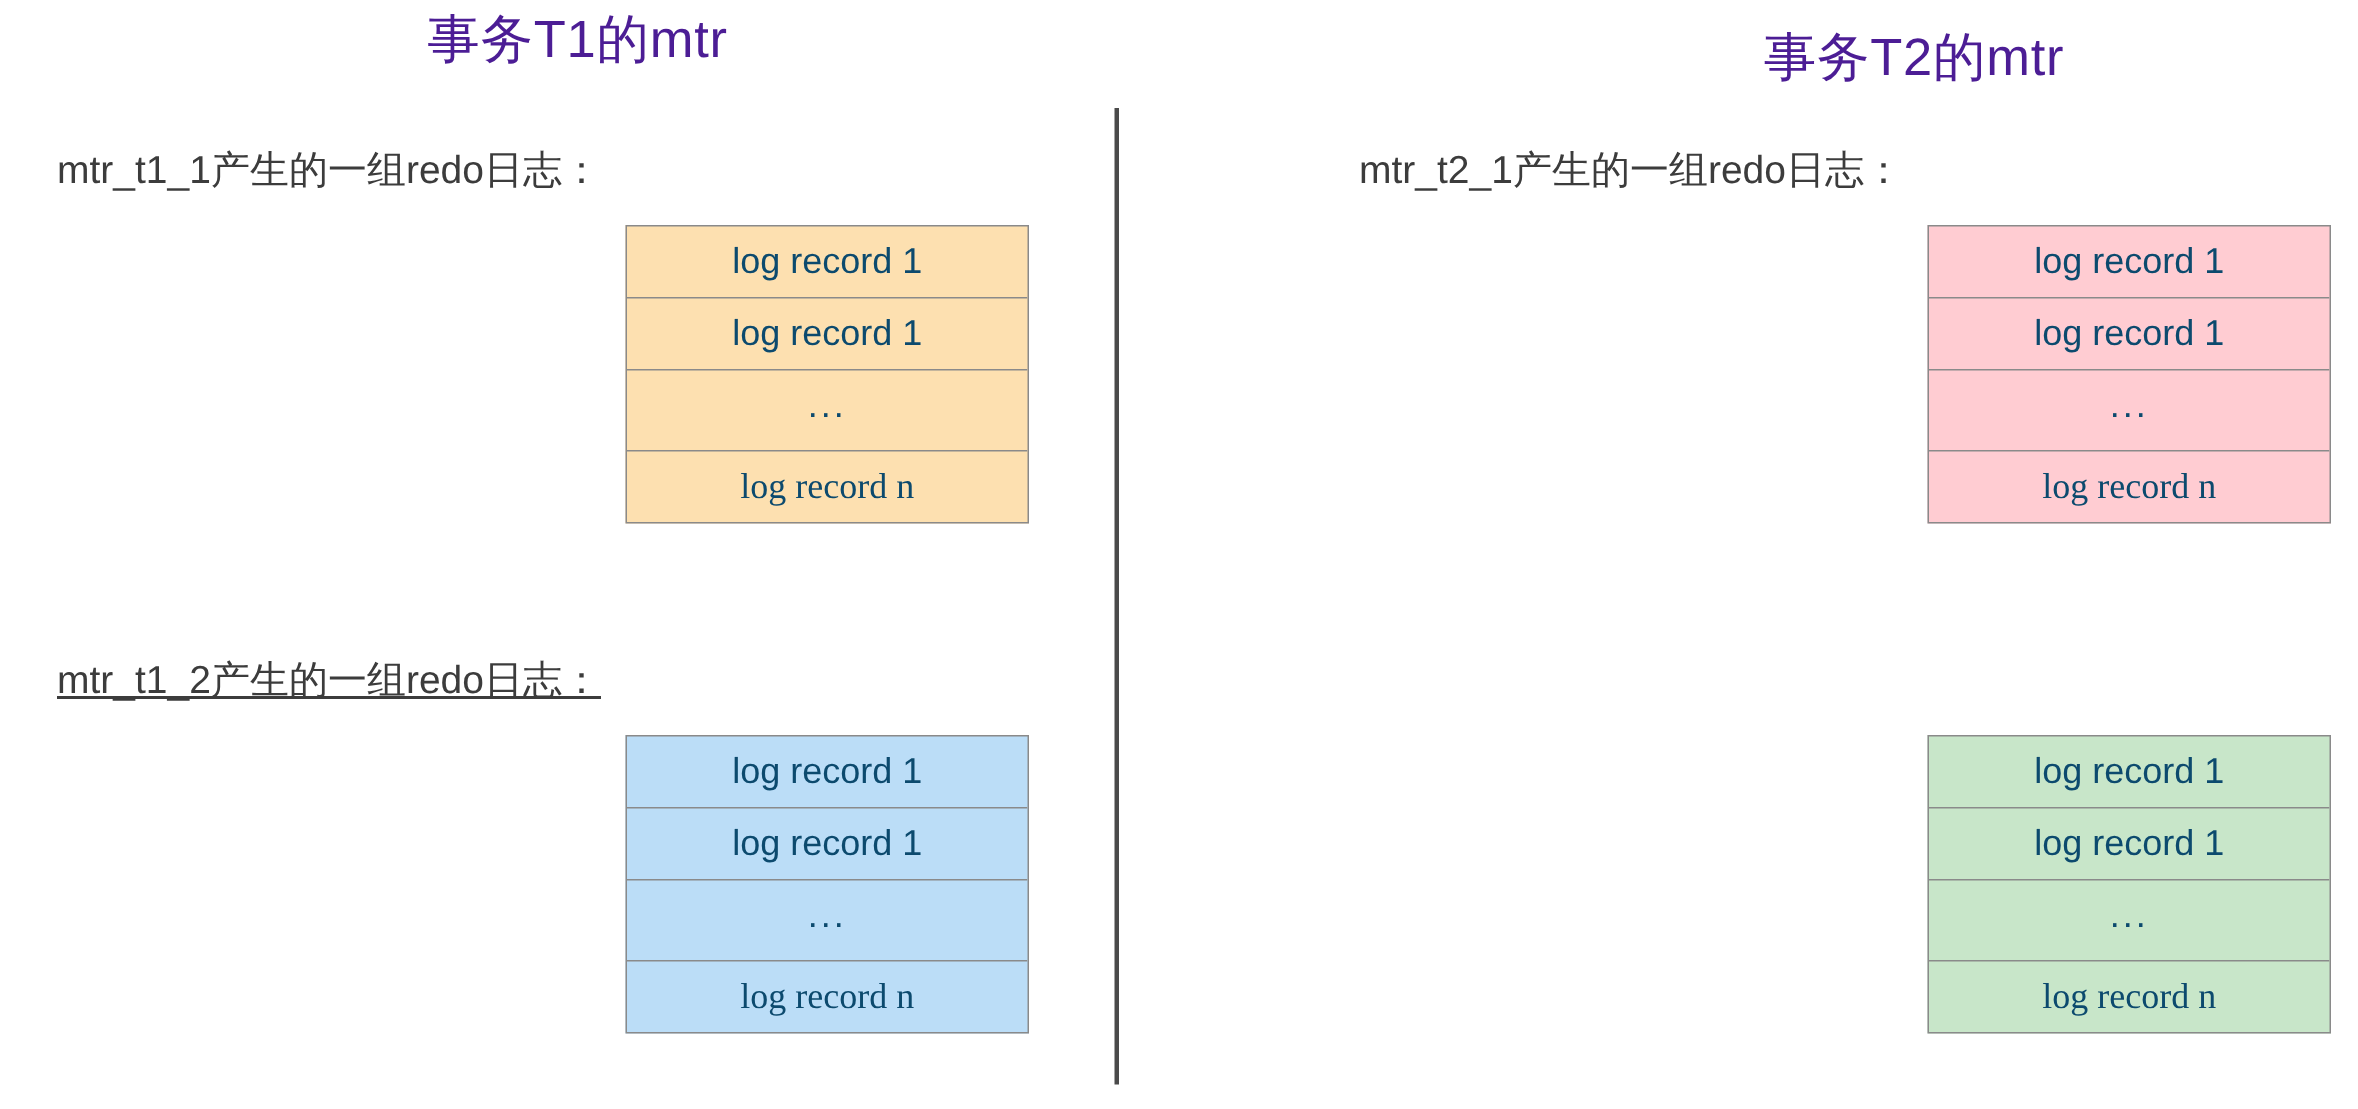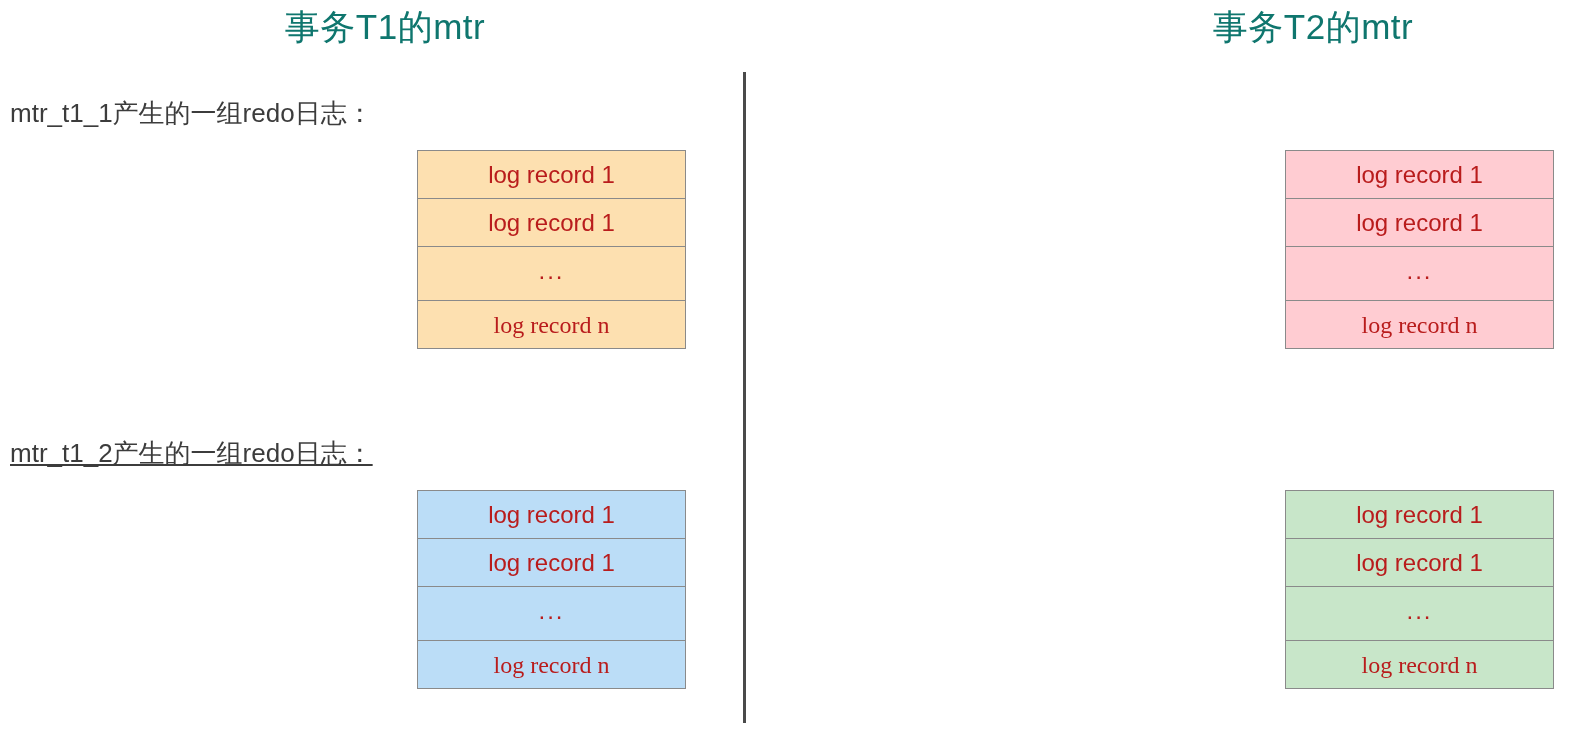--- a/index.html
+++ b/index.html
@@ -23,45 +23,46 @@
 
   
   .col-title {
     position: absolute;
     top: 5px;
     width: 420px;
     text-align: center;
     font-size: 35px;
     line-height: 44px;
     font-weight: 400;
-    color: #0f766e;
+    color: #4c1d95;
     letter-spacing: 0.5px;
     white-space: nowrap;
   }
   #title-left  { left: 175px; }
-  #title-right { left: 1103px; }
+  #title-right { left: 1066px; margin-top: 12px; }
 
   
   #divider {
     position: absolute;
     left: 743px;
     top: 72px;
     width: 3px;
     height: 651px;
     background: #4a4a4a;
   }
 
   
   .caption {
     position: absolute;
     font-size: 26px;
     line-height: 34px;
     font-weight: 400;
     color: #3c3c3c;
     white-space: nowrap;
+    margin-left: 28px;
   }
   #caption-t1-1 { left: 10px;  top: 96px;  }
   #caption-t1-2 { left: 10px;  top: 436px; text-decoration: underline; }
   #caption-t2-1 { left: 878px; top: 96px;  }
   #caption-t2-2 { left: 878px; top: 436px; }
 
   
   .record-box {
     position: absolute;
     width: 269px;
@@ -79,21 +80,21 @@
 
   .record-row {
     flex: 1 1 0;
     box-sizing: border-box;
     border-bottom: 1px solid #8a8a8a;
     display: flex;
     align-items: center;
     justify-content: center;
     font-size: 24px;
     line-height: 28px;
-    color: #b91c1c;
+    color: #0c4a6e;
     white-space: nowrap;
   }
   .record-row:last-child { border-bottom: none; font-family: Liberation Serif, serif; }
   .record-row.ellipsis {
     font-size: 24px;
     letter-spacing: 2px;
     padding-bottom: 6px;
   }
 </style>
 </head>
@@ -118,20 +119,21 @@
 
   <div class="caption" id="caption-t1-2">mtr_t1_2产生的一组redo日志：</div>
 
   <div class="record-box" id="box-t1-2" style="background: rgb(187, 221, 247); border-color: rgb(138, 138, 138);">
     <div class="record-row" style="border-bottom-color: rgb(138, 138, 138);">log record 1</div>
     <div class="record-row" style="border-bottom-color: rgb(138, 138, 138);">log record 1</div>
     <div class="record-row ellipsis" style="border-bottom-color: rgb(138, 138, 138);">...</div>
     <div class="record-row" style="border-bottom-color: rgb(138, 138, 138);">log record n</div>
   </div>
 
+  <div class="caption" id="caption-t2-1">mtr_t2_1产生的一组redo日志：</div>
 
   <div class="record-box" id="box-t2-1" style="background: rgb(255, 204, 210); border-color: rgb(138, 138, 138);">
     <div class="record-row" style="border-bottom-color: rgb(138, 138, 138);">log record 1</div>
     <div class="record-row" style="border-bottom-color: rgb(138, 138, 138);">log record 1</div>
     <div class="record-row ellipsis" style="border-bottom-color: rgb(138, 138, 138);">...</div>
     <div class="record-row" style="border-bottom-color: rgb(138, 138, 138);">log record n</div>
   </div>
 
 
   <div class="record-box" id="box-t2-2" style="background: rgb(200, 230, 201); border-color: rgb(138, 138, 138);">

